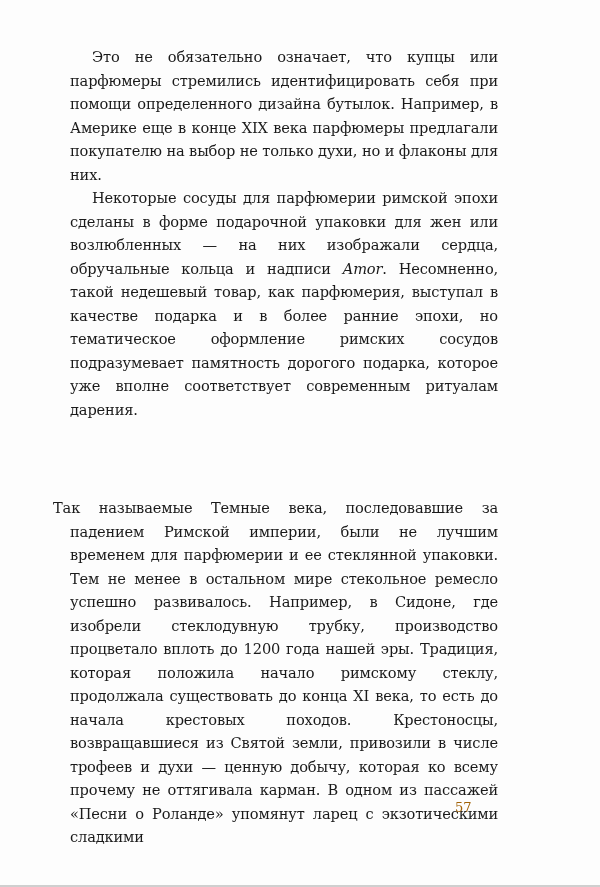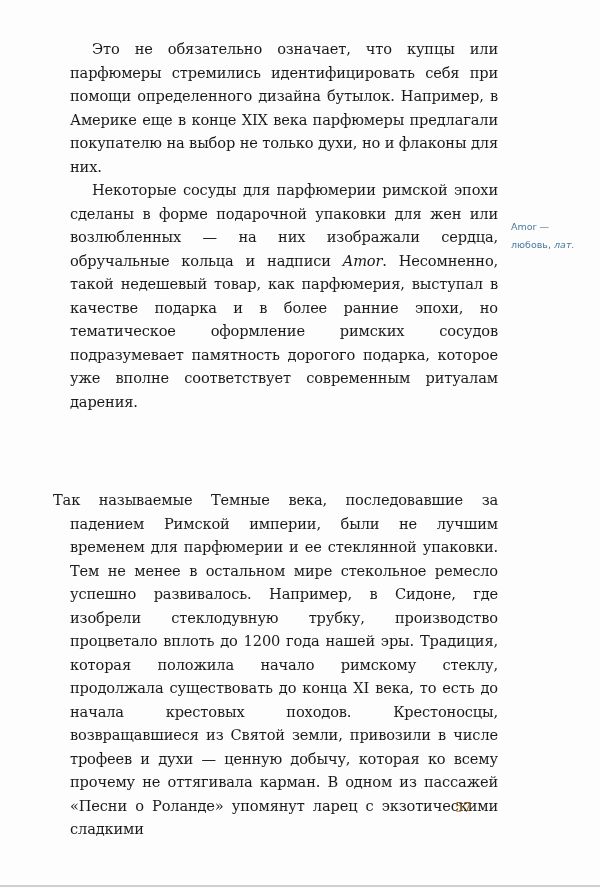--- a/index.html
+++ b/index.html
@@ -25,20 +25,21 @@
   .column {
     position: absolute;
     left: 70px;
     width: 428px;
     font-size: 14.6px;
     line-height: 23.5px;
     text-align: justify;
     hyphens: manual;
     letter-spacing: -0.15px;
     word-spacing: -0.5px;
+    margin-top: 8px;
   }
   .column p {
     margin: 0;
     text-indent: 22px;
   }
   .block-top { top: 37px; }
   .block-bottom { top: 488px; }
   .block-bottom p.outdent {
     text-indent: -17px;
   }
@@ -77,24 +78,20 @@
 </head>
 <body>
 
 <div class="page">
 
   <div class="column block-top">
     <p>Это не обязательно означает, что купцы или парфюмеры стремились идентифицировать себя при помощи определенного дизайна бутылок. Например, в Америке еще в конце XIX века парфюмеры предлагали покупателю на выбор не только духи, но и флаконы для них.</p>
     <p><span>Некоторые сосуды для парфюмерии римской эпохи сделаны в форме подарочной упаковки для жен или возлюбленных — на них изображали сердца, обручальные кольца и надписи </span><em>Amor</em><span>. Несомненно, такой недешевый товар, как парфюмерия, выступал в качестве подарка и в более ранние эпохи, но тематическое оформление римских сосудов подразумевает памятность дорогого подарка, которое уже вполне соответствует современным ритуалам дарения.</span></p>
   </div>
 
-  <div class="margin-note">
-    <span class="term">Amor —</span>
-    <span class="gloss"><span>любовь, </span><span class="lang">лат.</span></span>
-  </div>
 
   <div class="column block-bottom">
     <p class="outdent">Так называемые Темные века, последовавшие за падением Римской империи, были не лучшим временем для парфюмерии и ее стеклянной упаковки. Тем не менее в остальном мире стекольное ремесло успешно развивалось. Например, в Сидоне, где изобрели стеклодувную трубку, производство процветало вплоть до 1200 года нашей эры. Традиция, которая положила начало римскому стеклу, продолжала существовать до конца XI века, то есть до начала крестовых походов. Крестоносцы, возвращавшиеся из Святой земли, привозили в числе трофеев и духи — ценную добычу, которая ко всему прочему не оттягивала карман. В одном из пассажей «Песни о Роланде» упомянут ларец с экзотическими сладкими</p>
   </div>
 
   <div class="page-number">57</div>
 </div>
 
 <div class="bottom-rule"></div>
 

